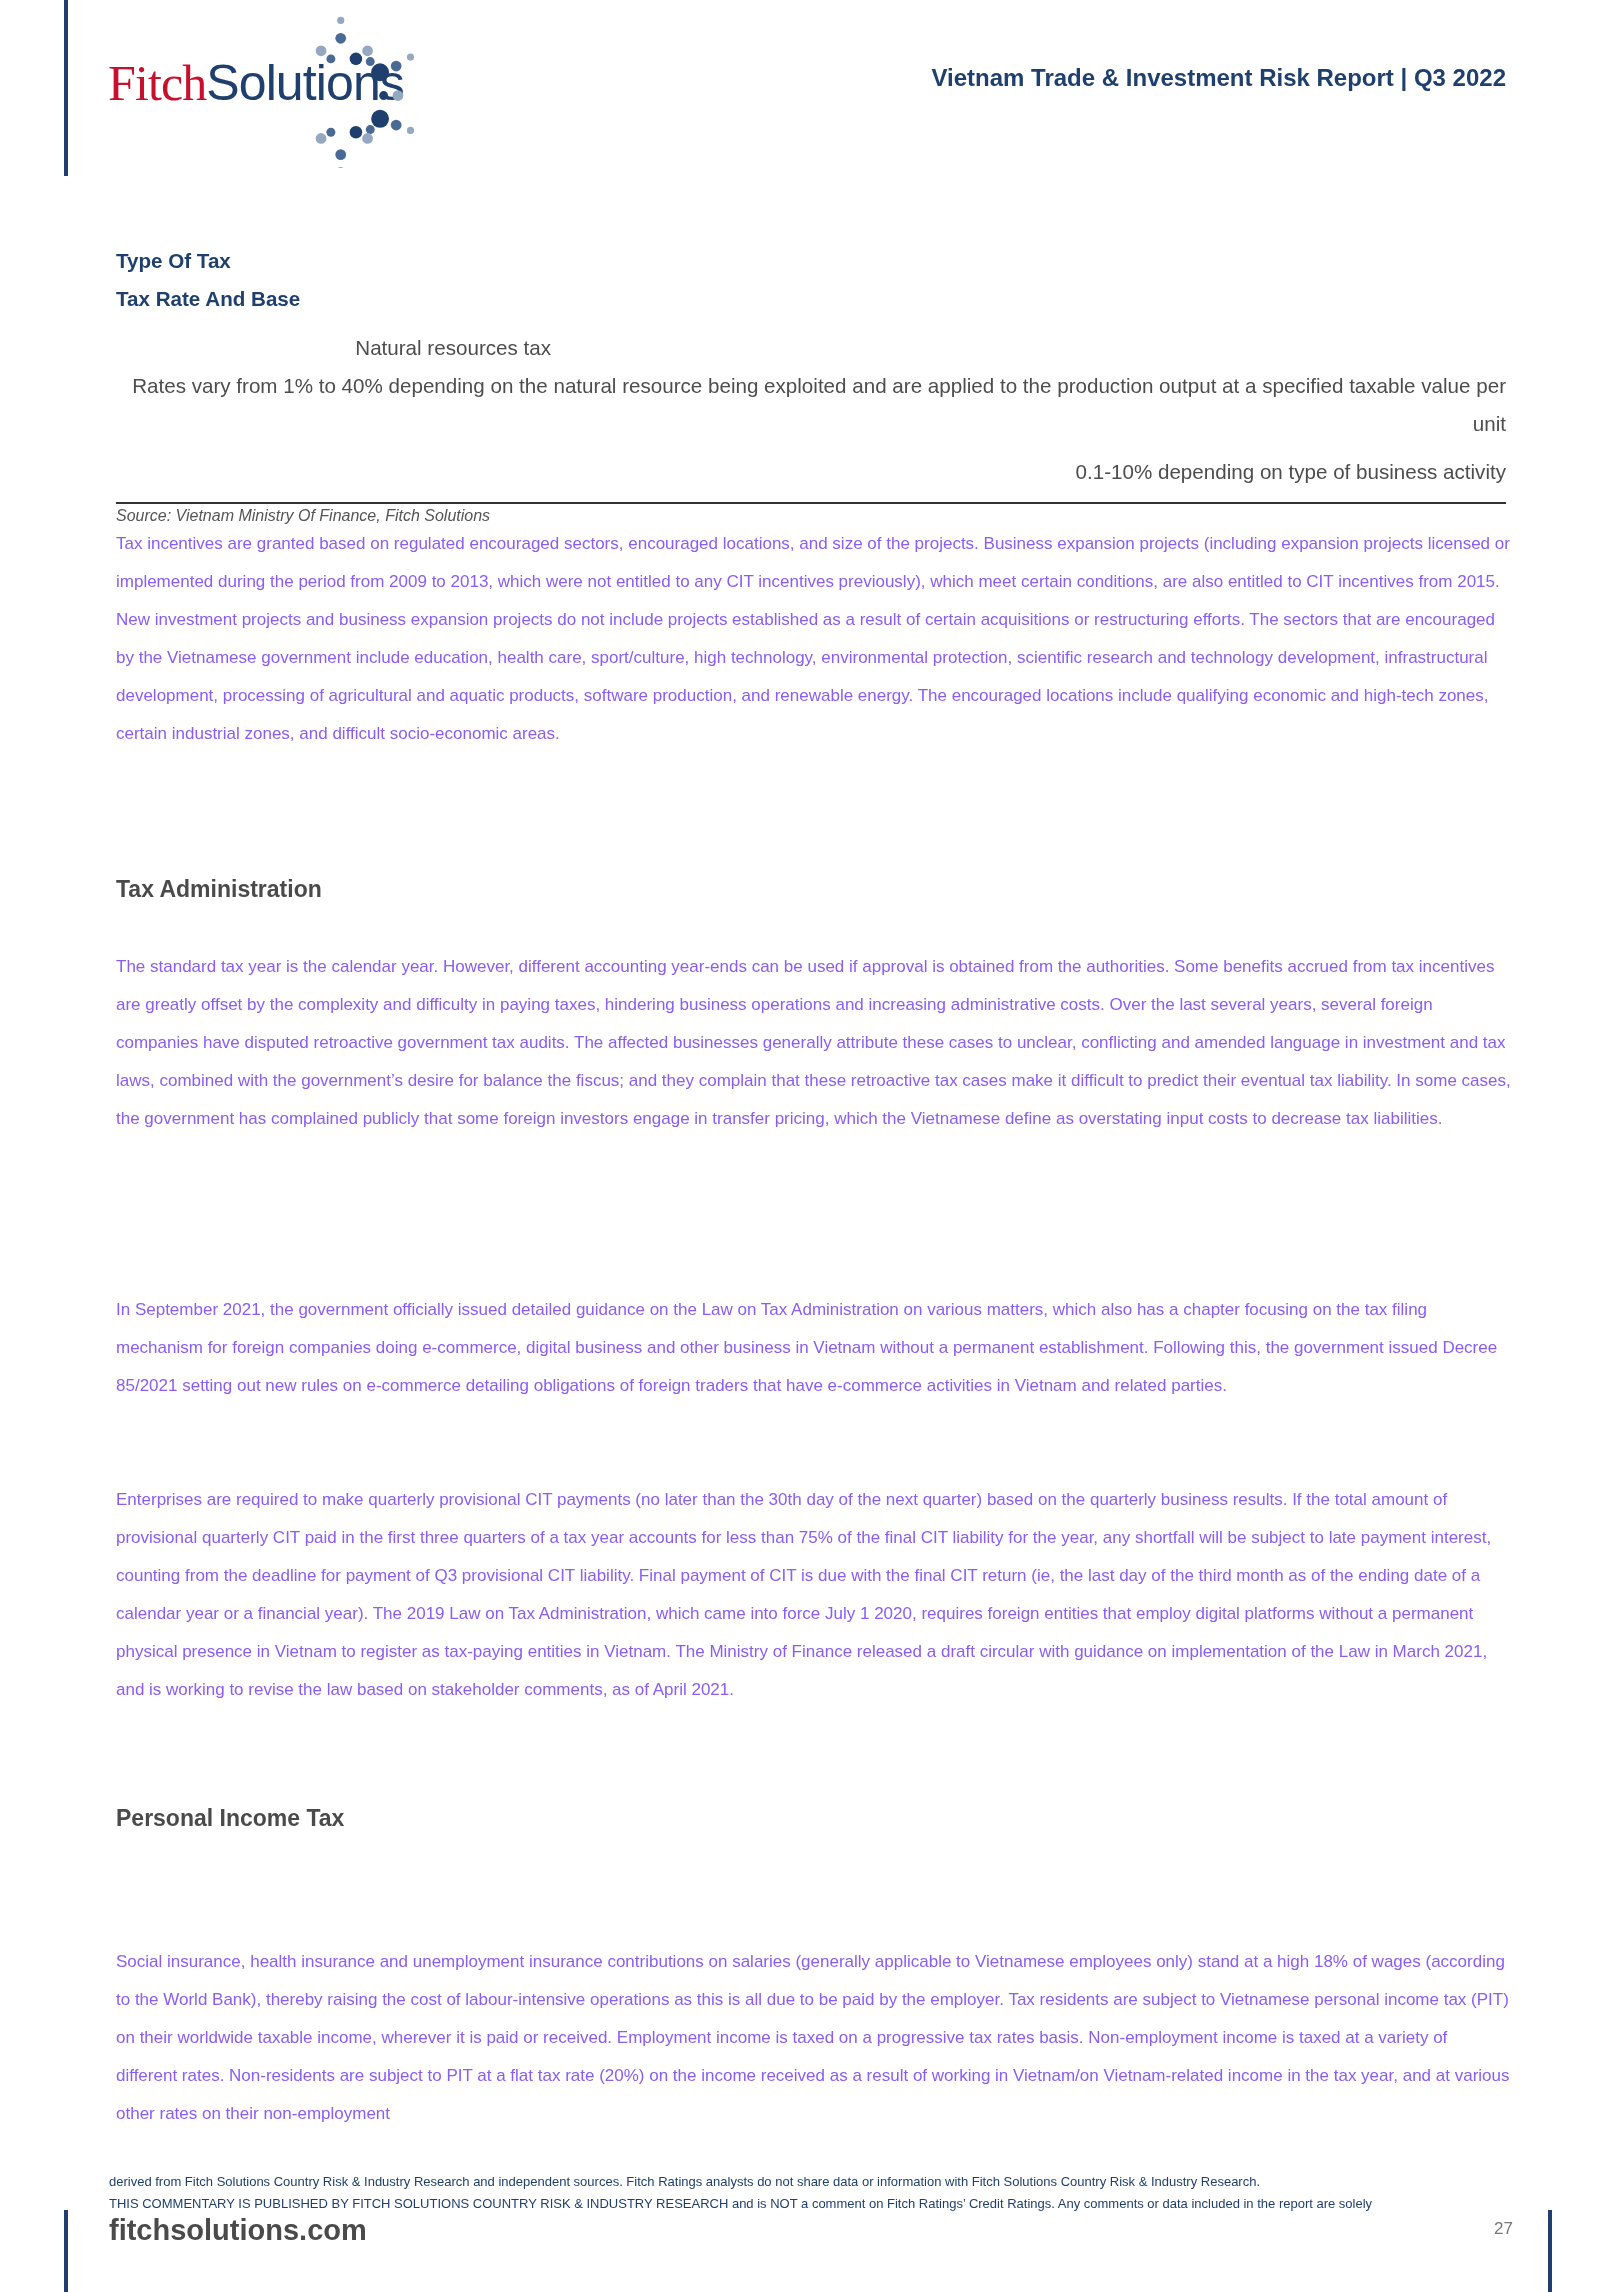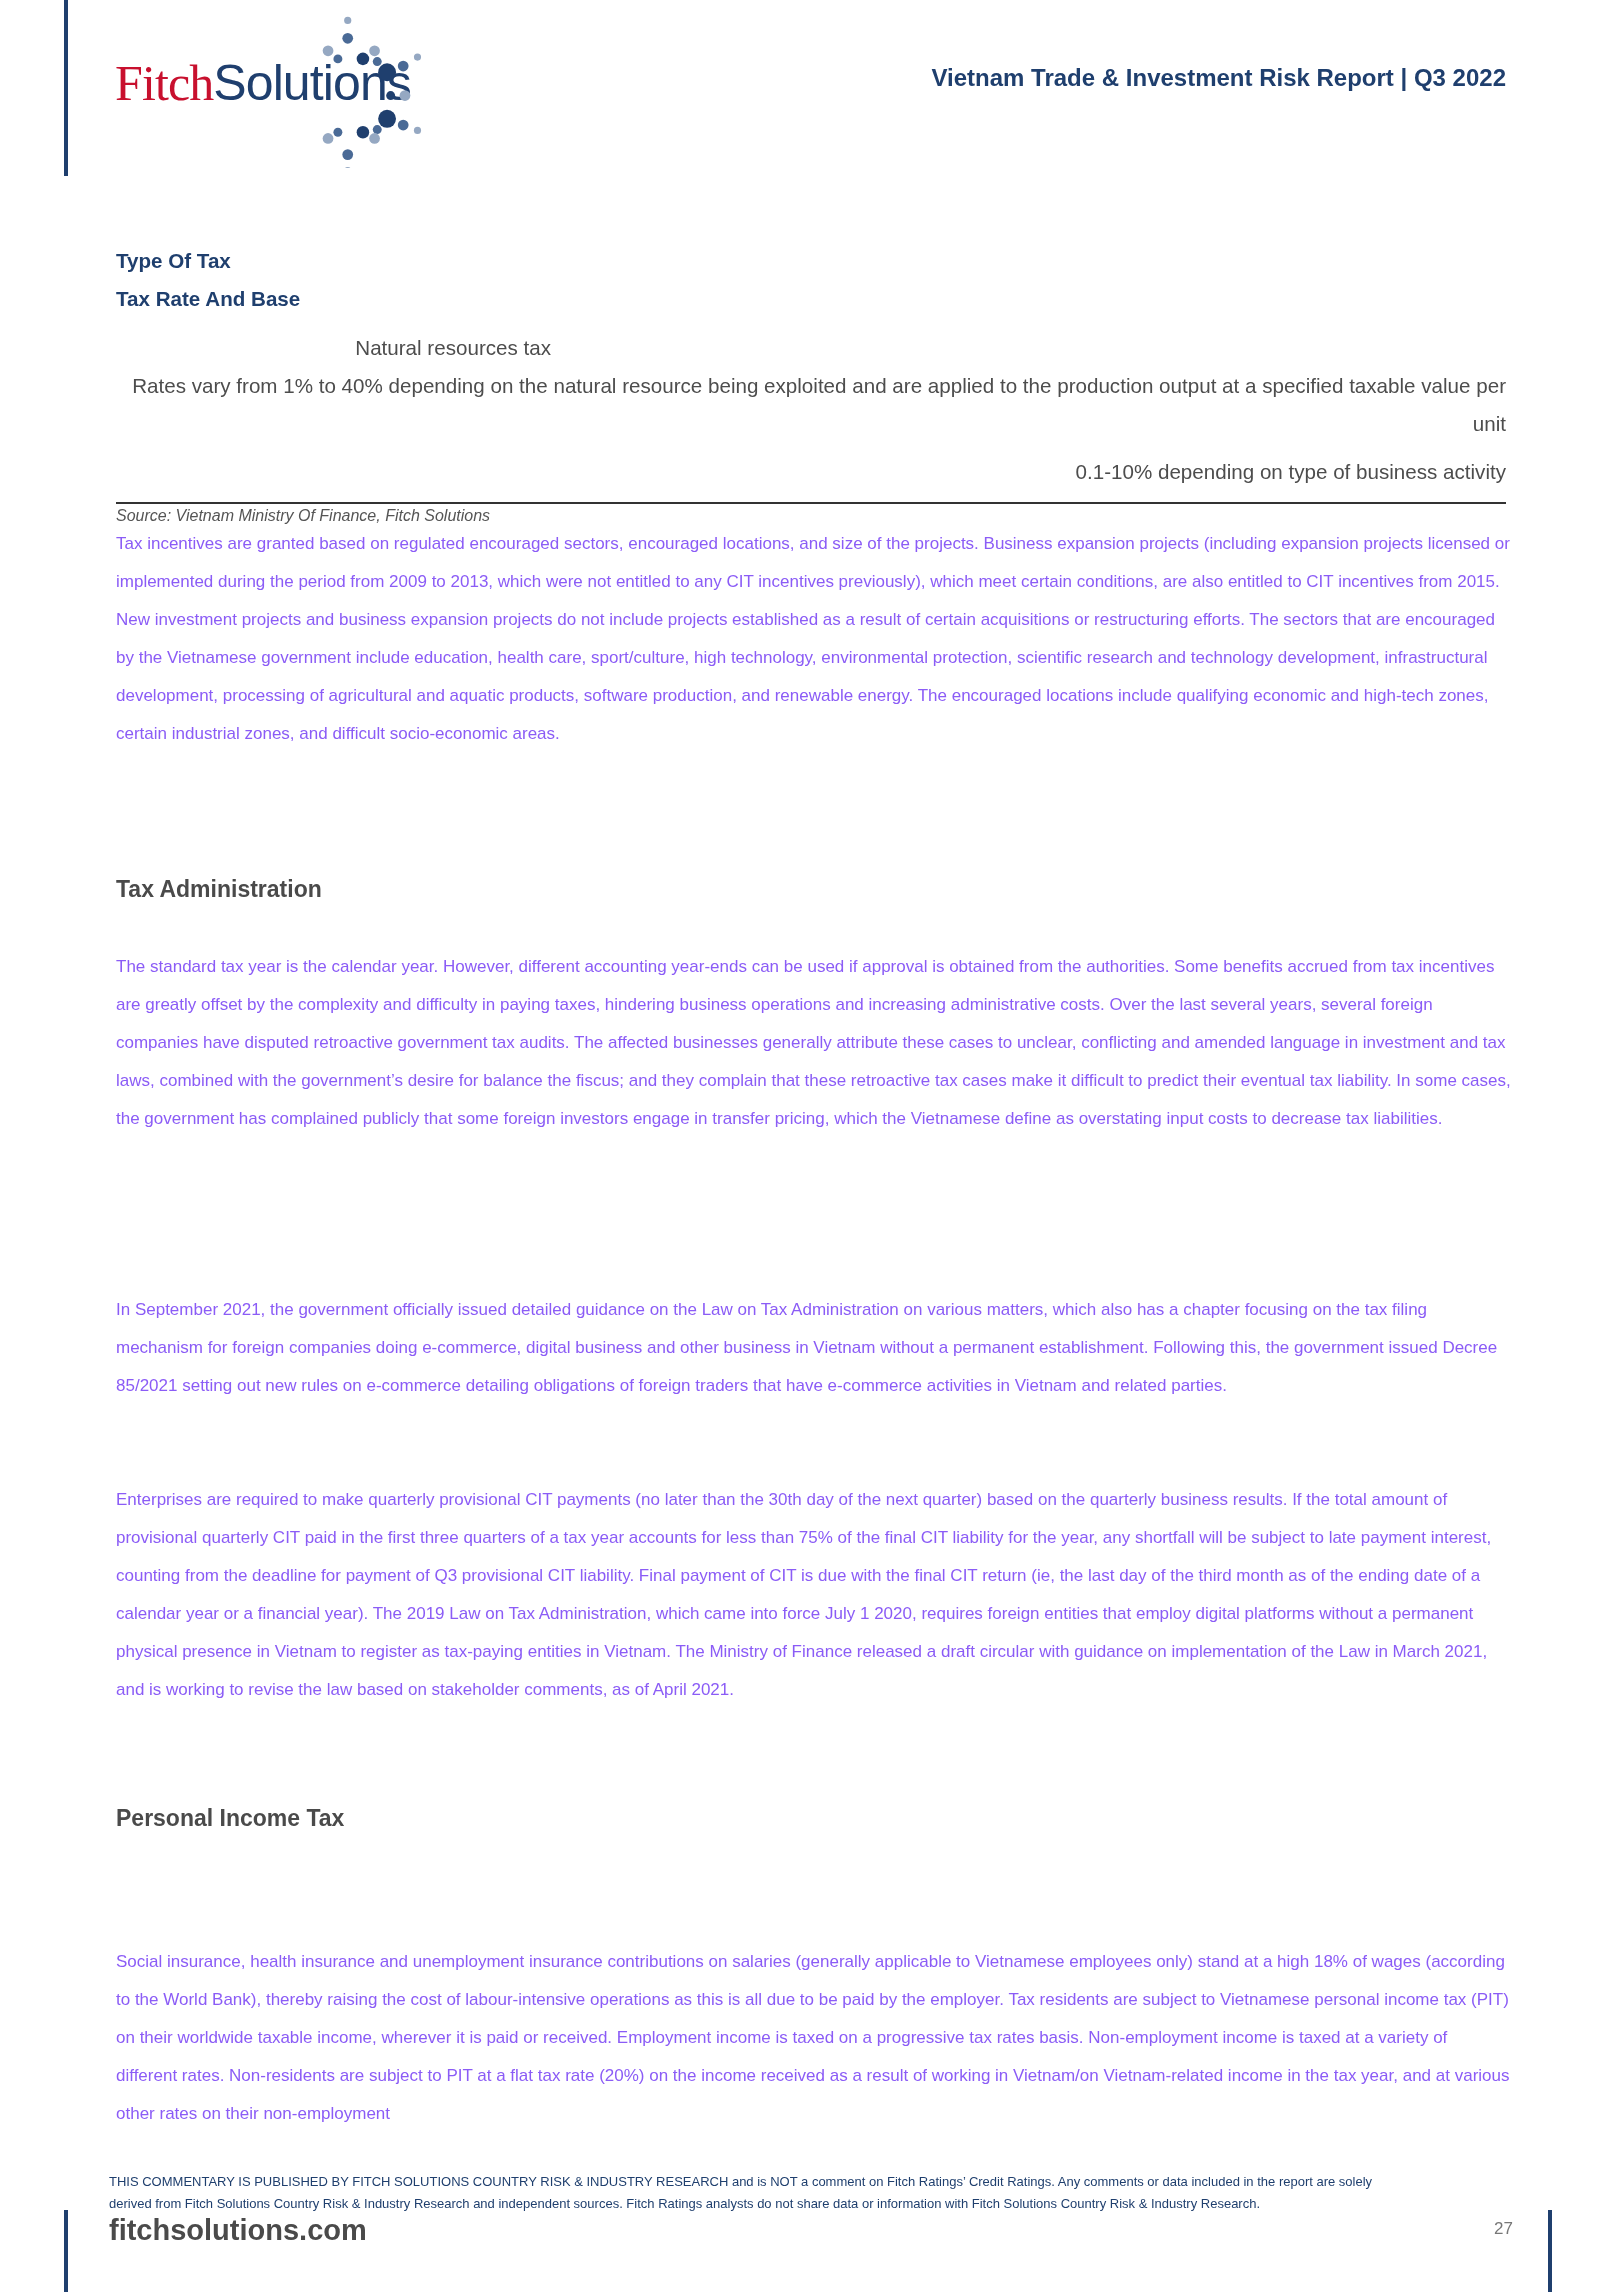--- a/index.html
+++ b/index.html
@@ -4,21 +4,21 @@
   <style>
     html, body { margin: 0; padding: 0; background: #ffffff; }
     body {
       width: 1621px; height: 2293px; position: relative; overflow: hidden;
       font-family: "Liberation Sans", sans-serif; color: #4d4d4d;
     }
     .rule-left-top { position: absolute; left: 64px; top: 0; width: 3.6px; height: 176px; background: #1f3f6e; }
     .rule-left-bottom { position: absolute; left: 64px; top: 2210px; width: 3.6px; height: 82px; background: #1f3f6e; }
     .rule-right-bottom { position: absolute; left: 1548px; top: 2210px; width: 3.6px; height: 82px; background: #1f3f6e; }
 
-    .logo { position: absolute; left: 115px; top: 7.2px; width: 376px; height: 161px; }
+    .logo { position: absolute; left: 108px; top: 7.2px; width: 376px; height: 161px; }
     .logo-text { position: absolute; left: 0; top: 47px; font-size: 50px; letter-spacing: -0.9px; white-space: nowrap; }
     .logo-fitch { font-family: "Liberation Serif", serif; color: #c8102e; }
     .logo-solutions { font-family: "Liberation Sans", sans-serif; color: #1f3f6e; }
     .logo-dots { position: absolute; left: 0; top: 0; }
 
     .report-title {
       position: absolute; right: 115px; top: 64px; font-size: 24px; font-weight: bold; color: #1f3f6e; white-space: nowrap;
     }
 
     .tax-table { position: absolute; left: 116px; top: 242px; width: 1390px; }
@@ -110,21 +110,21 @@
 
 <p class="body-text" style="top:1291px;">In September 2021, the government officially issued detailed guidance on the Law on Tax Administration on various matters, which also has a chapter focusing on the tax filing mechanism for foreign companies doing e-commerce, digital business and other business in Vietnam without a permanent establishment. Following this, the government issued Decree 85/2021 setting out new rules on e-commerce detailing obligations of foreign traders that have e-commerce activities in Vietnam and related parties.</p>
 
 <p class="body-text" style="top:1481px;">Enterprises are required to make quarterly provisional CIT payments (no later than the 30th day of the next quarter) based on the quarterly business results. If the total amount of provisional quarterly CIT paid in the first three quarters of a tax year accounts for less than 75% of the final CIT liability for the year, any shortfall will be subject to late payment interest, counting from the deadline for payment of Q3 provisional CIT liability. Final payment of CIT is due with the final CIT return (ie, the last day of the third month as of the ending date of a calendar year or a financial year). The 2019 Law on Tax Administration, which came into force July 1 2020, requires foreign entities that employ digital platforms without a permanent physical presence in Vietnam to register as tax-paying entities in Vietnam. The Ministry of Finance released a draft circular with guidance on implementation of the Law in March 2021, and is working to revise the law based on stakeholder comments, as of April 2021.</p>
 
 <h3 class="section-heading" style="top:1805px;">Personal Income Tax</h3>
 
 <p class="body-text" style="top:1943px;">Social insurance, health insurance and unemployment insurance contributions on salaries (generally applicable to Vietnamese employees only) stand at a high 18% of wages (according to the World Bank), thereby raising the cost of labour-intensive operations as this is all due to be paid by the employer. Tax residents are subject to Vietnamese personal income tax (PIT) on their worldwide taxable income, wherever it is paid or received. Employment income is taxed on a progressive tax rates basis. Non-employment income is taxed at a variety of different rates. Non-residents are subject to PIT at a flat tax rate  (20%) on the income received as a result of working in Vietnam/on Vietnam-related income in the tax year, and at various other rates on their non-employment</p>
 
 <div class="disclaimer">
+  <div>derived from Fitch Solutions Country Risk &amp; Industry Research and independent sources. Fitch Ratings analysts do not share data or information with Fitch Solutions Country Risk &amp; Industry Research.</div>
   <div>THIS COMMENTARY IS PUBLISHED BY FITCH SOLUTIONS COUNTRY RISK &amp; INDUSTRY RESEARCH and is NOT a comment on Fitch Ratings’ Credit Ratings. Any comments or data included in the report are solely</div>
-  <div>derived from Fitch Solutions Country Risk &amp; Industry Research and independent sources. Fitch Ratings analysts do not share data or information with Fitch Solutions Country Risk &amp; Industry Research.</div>
 </div>
 
 <div class="rule-left-bottom"></div>
 <div class="footer-site">fitchsolutions.com</div>
 <div class="page-number">27</div>
 <div class="rule-right-bottom"></div>
 
 
 </body></html>

